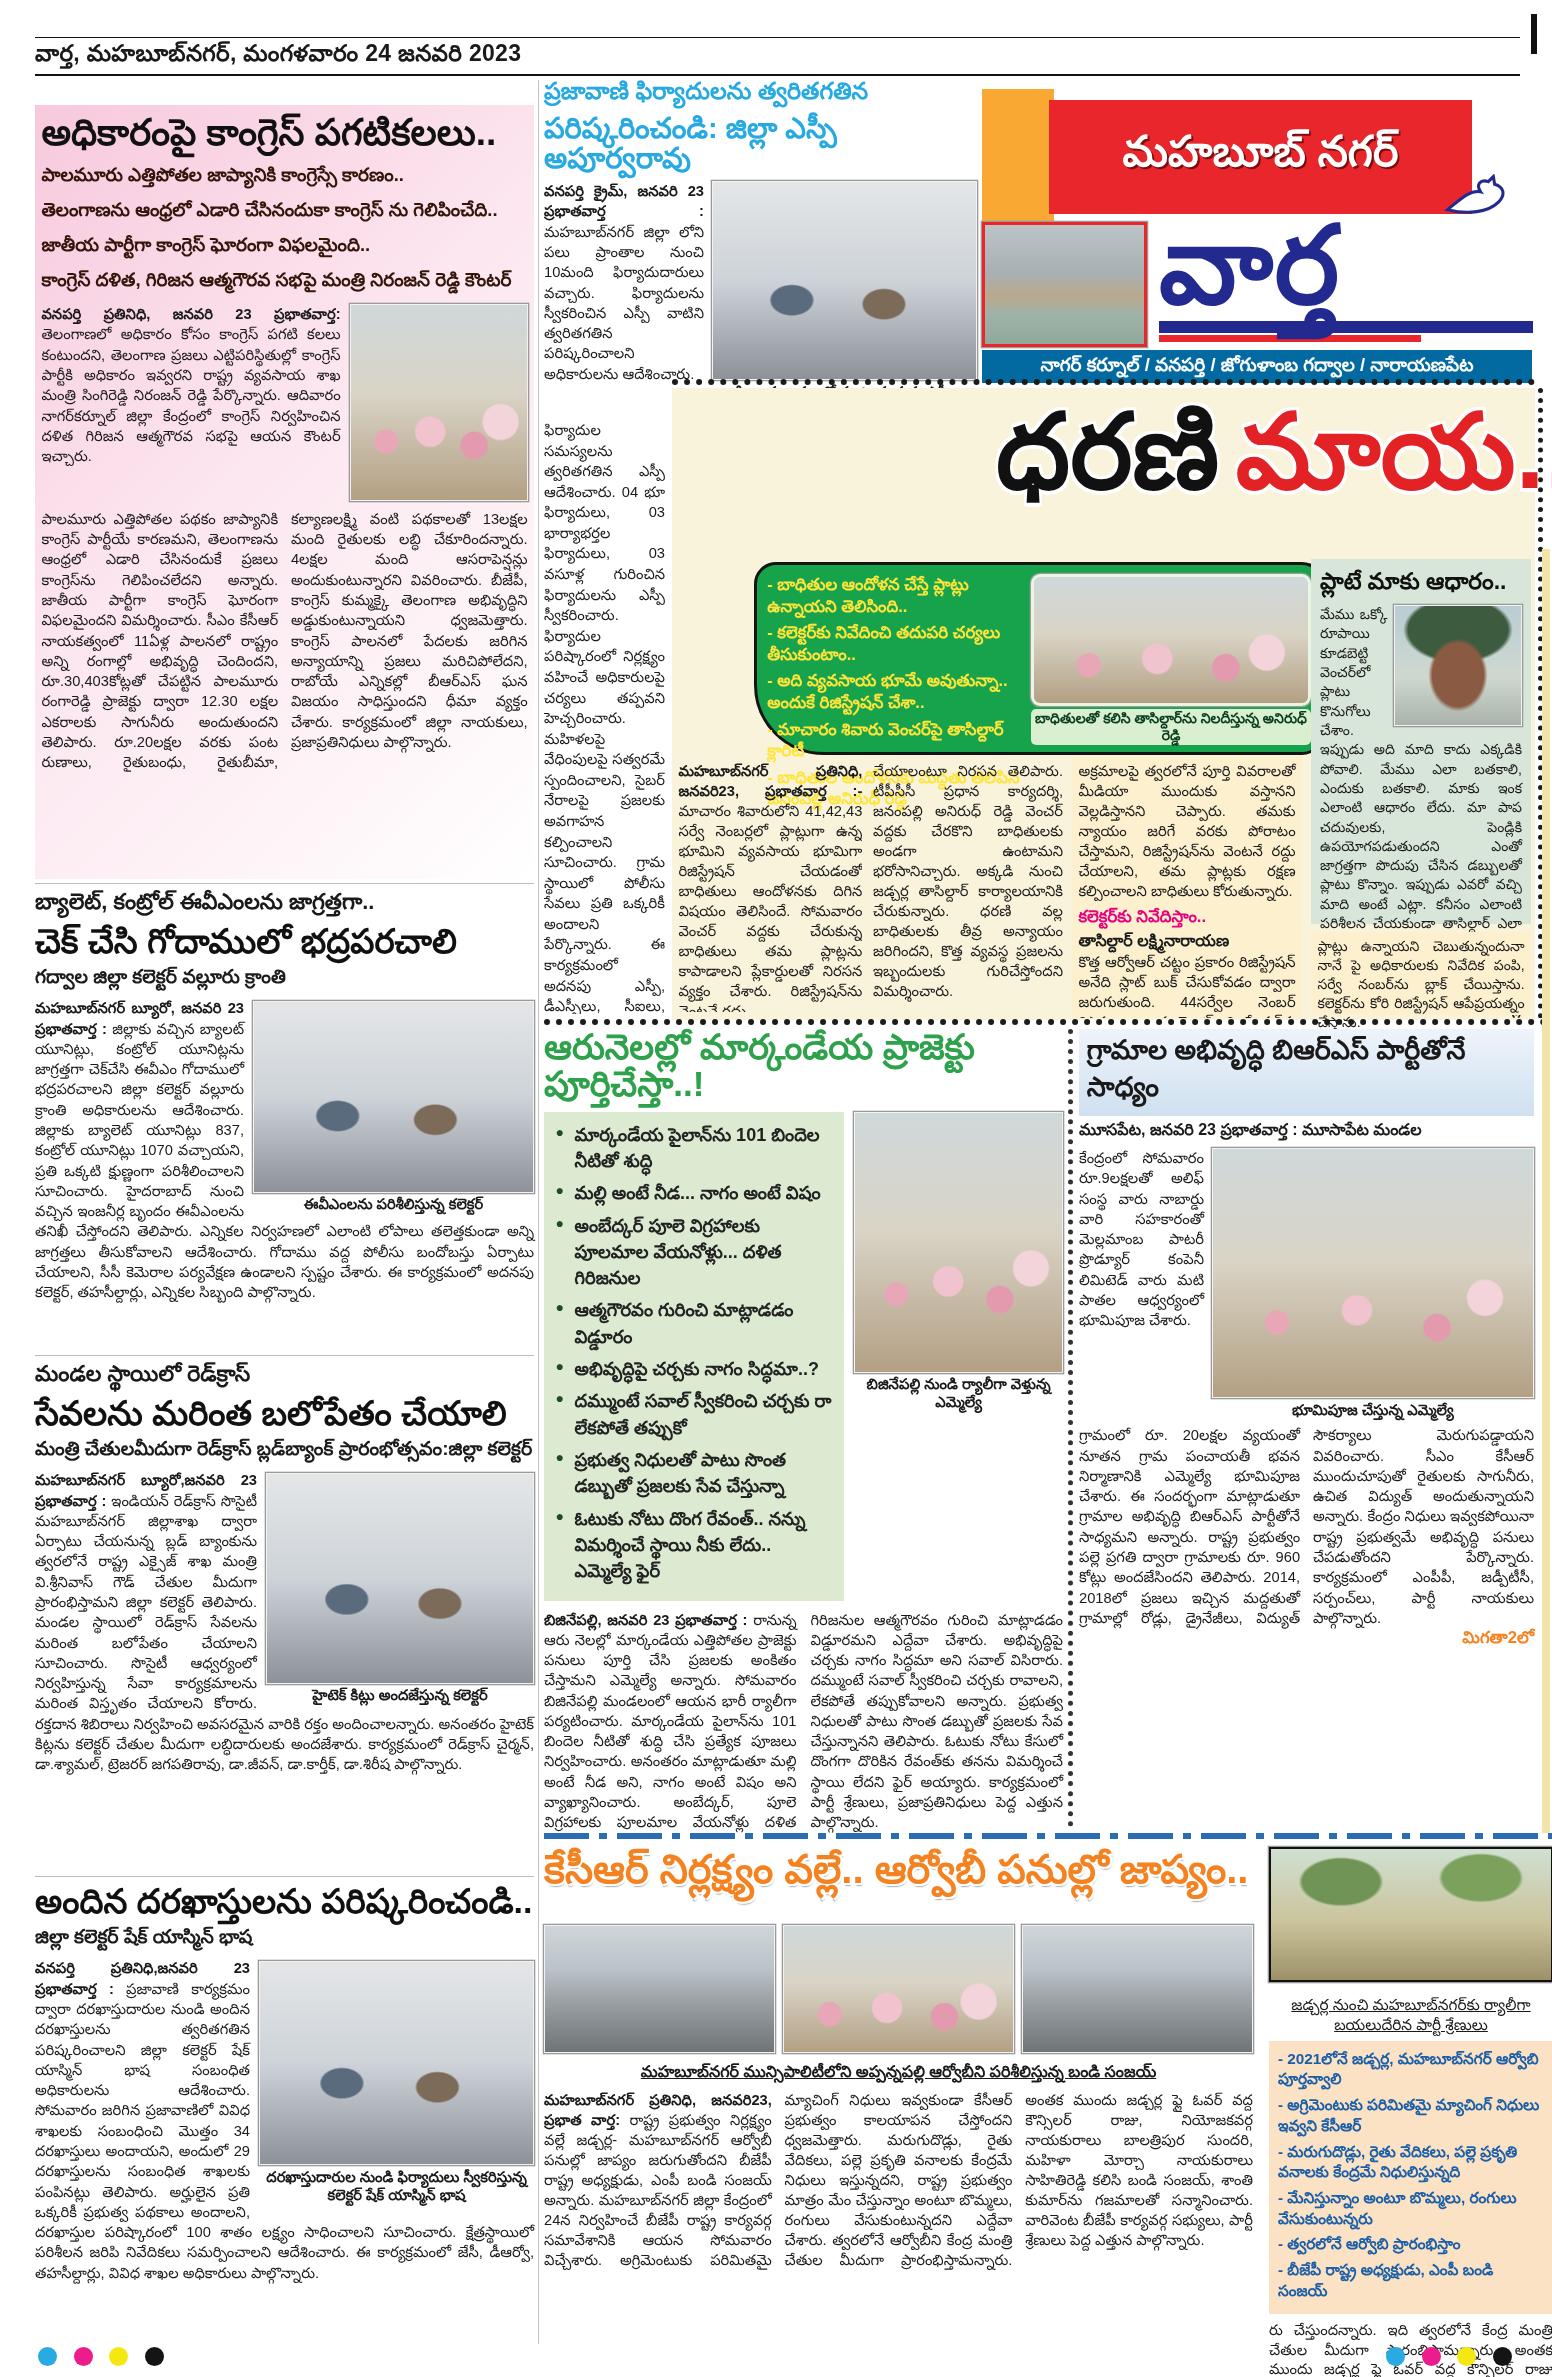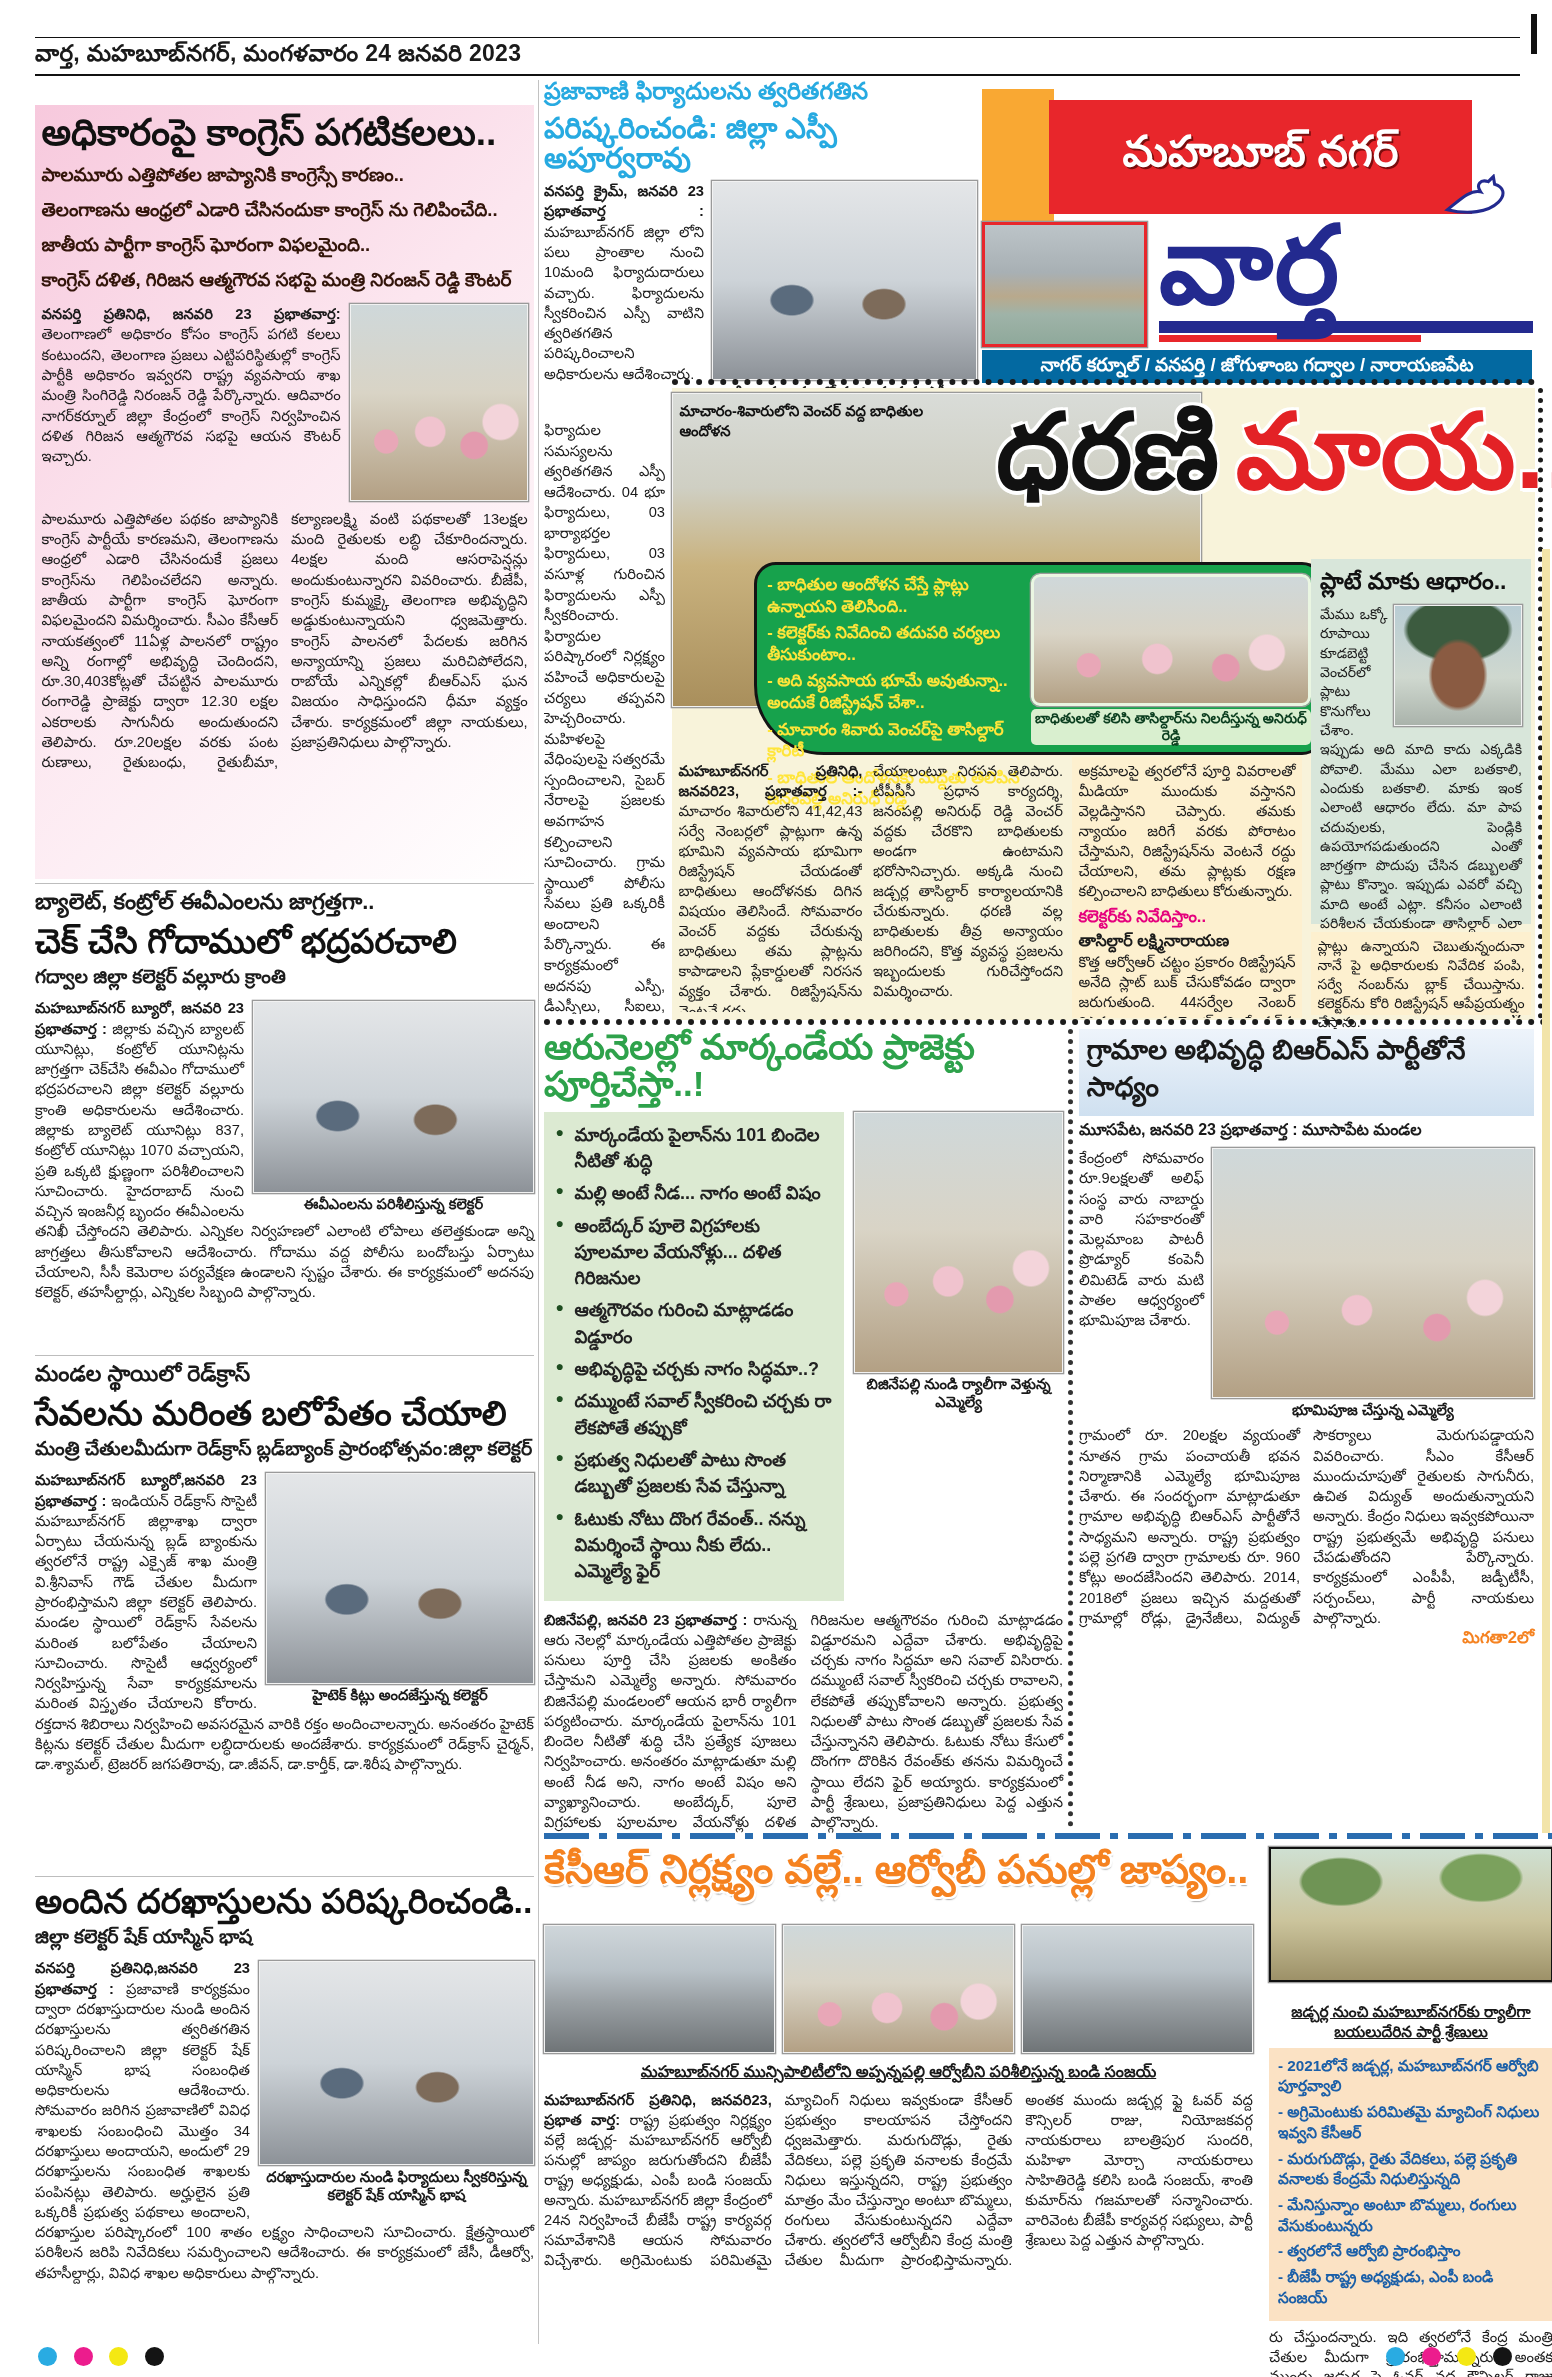--- a/index.html
+++ b/index.html
@@ -127,21 +127,21 @@
   .kcr{left:544px;top:1847px;width:1008px;height:495px;}
   .kcr h2{margin:0;width:795px;font-size:40px;line-height:1.1;color:#f58220;
      text-shadow:-1.9px -1.9px 0 #fff,1.9px -1.9px 0 #fff,-1.9px 1.9px 0 #fff,1.9px 1.9px 0 #fff,1.3px 3.2px 1.3px #aaa;}
   .kcr-photos{position:absolute;left:0;top:78px;width:709px;display:flex;gap:7.7px;}
   .kcr-cap{position:absolute;left:0;top:216px;width:709px;text-align:center;font-weight:bold;font-size:16px;
            text-decoration:underline;}
   .kcr-body{position:absolute;left:0;top:244px;width:709px;height:246px;column-count:3;column-gap:12.8px;
             font-size:14.7px;line-height:1.36;text-align:justify;overflow:hidden;}
   .kcr-side{position:absolute;left:725px;top:0;width:284px;}
   .kcr-bike{width:100%;height:135px;border:2.6px solid #111;box-sizing:border-box;}
-  .kcr-bike-cap{margin-top:20px;text-align:center;font-weight:bold;font-size:15.3px;line-height:1.3;text-decoration:underline;}
+  .kcr-bike-cap{margin-top:13px;text-align:center;font-weight:normal;font-size:15.3px;line-height:1.3;text-decoration:underline;}
   .kcr-bullets{margin-top:6.4px;background:#fbe2c4;box-sizing:border-box;padding:7.7px 9px;font-size:15.3px;
                font-weight:bold;color:#1b5fa8;line-height:1.35;}
   .kcr-bullets div{margin-bottom:5.1px;}
   .kcr-sidebody{margin-top:6.4px;font-size:14.7px;line-height:1.36;text-align:justify;height:75px;overflow:hidden;}
   
   .ystrip{left:1542px;top:549px;width:8.3px;height:1284px;background:#f2e4a9;}
   .regdots{display:flex;gap:16.6px;}
   .regdots i{width:19px;height:19px;border-radius:50%;display:block;}
   .rd-left{left:38px;top:2347px;}
   .rd-right{left:1386px;top:2347px;}
@@ -251,23 +251,20 @@
     <div class="word">వార్త</div>
     <div class="m-underline"></div>
     <div class="m-underline2"></div>
   </div>
   <div class="abs m-districts">
     <span>నాగర్ కర్నూల్ / వనపర్తి / జోగుళాంబ గద్వాల / నారాయణపేట</span>
   </div>
 
   <div class="abs dots-top"></div>
   <div class="abs feature">
-    <div class="abs photo ph-field f-photo">
-      <div class="abs f-photo-cap">మాచారం-శివారులోని వెంచర్ వద్ద బాధితుల ఆందోళన</div>
-    </div>
     <div class="abs f-title">
       <span class="b">ధరణి</span>
       <span class="r">మాయ..!</span>
     </div>
     <div class="abs f-green">
       <div class="f-bullets">
         <div>- బాధితుల ఆందోళన చేస్తే ప్లాట్లు ఉన్నాయని తెలిసింది..</div>
         <div>- కలెక్టర్‌కు నివేదించి తదుపరి చర్యలు తీసుకుంటాం..</div>
         <div>- అది వ్యవసాయ భూమే అవుతున్నా.. అందుకే రిజిస్ట్రేషన్ చేశా..</div>
         <div>- మాచారం శివారు వెంచర్‌పై తాసిల్దార్ క్లారిటీ</div>

